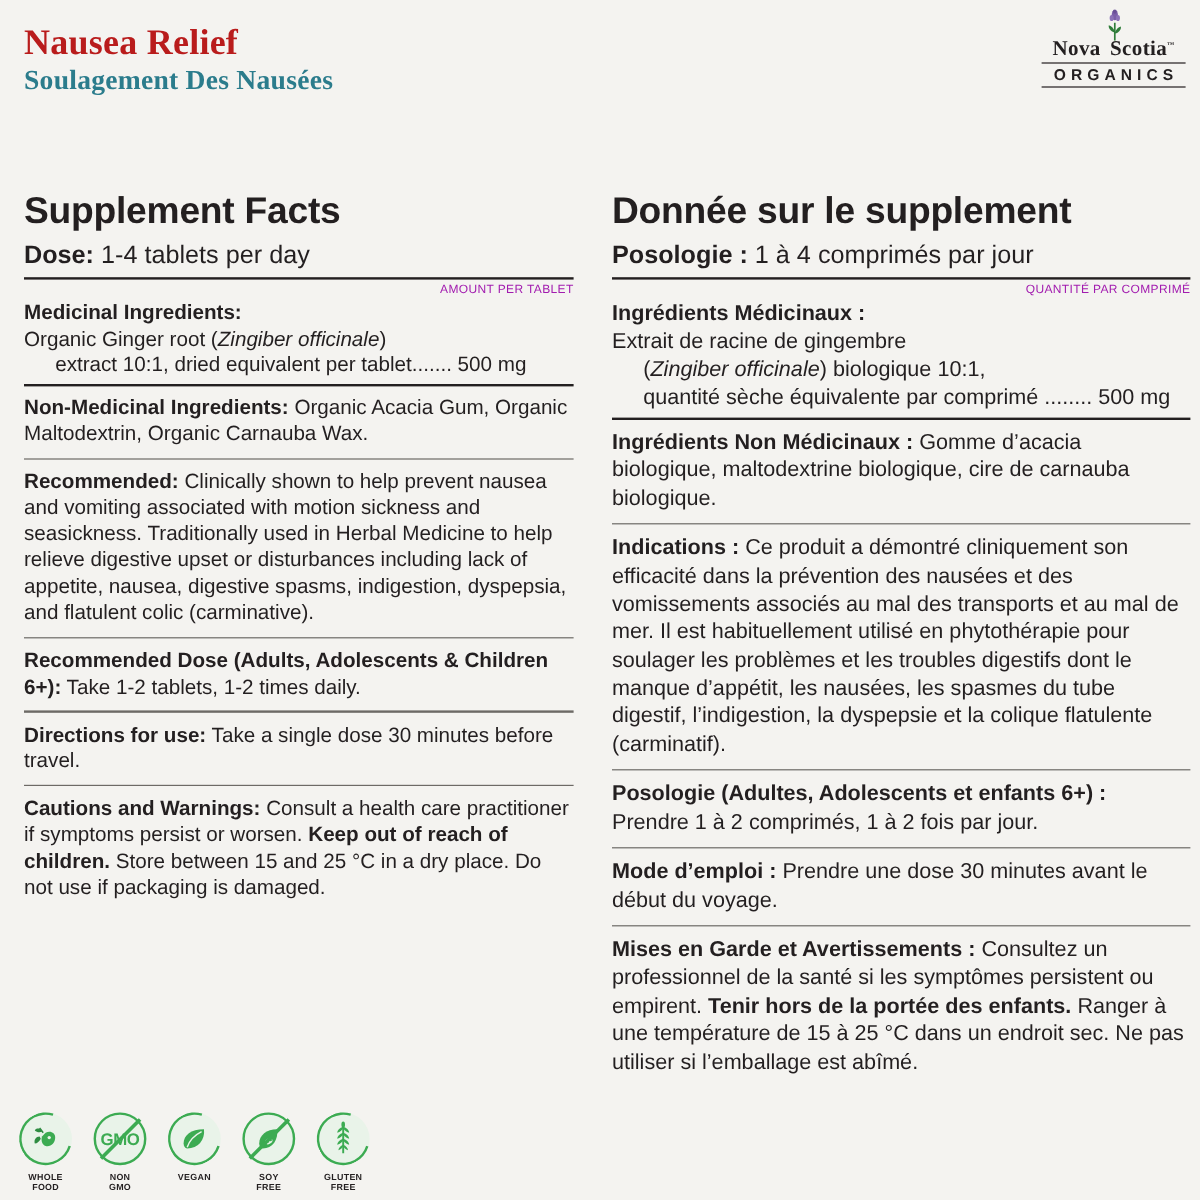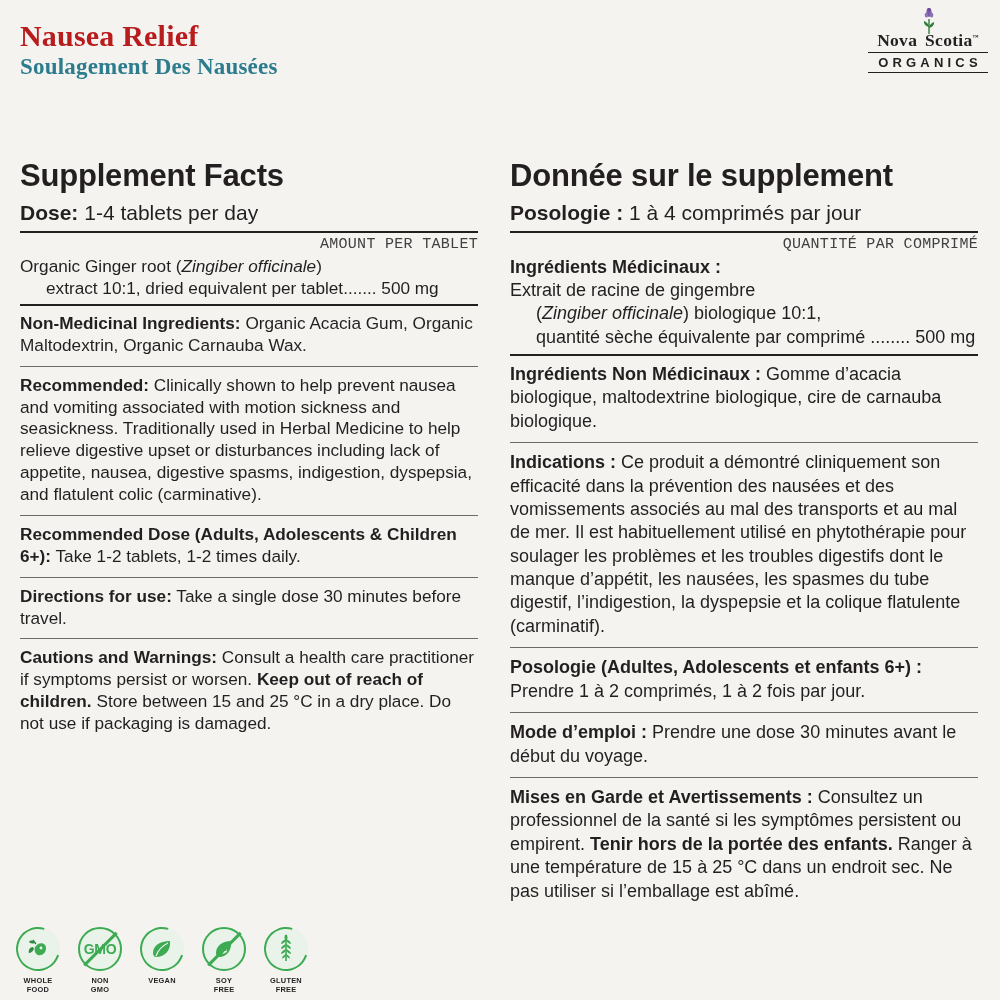--- a/index.html
+++ b/index.html
@@ -101,21 +101,21 @@
     top: 160px;
     left: 0;
     right: 0;
     display: flex;
     gap: 0;
   }
   .col {
     box-sizing: border-box;
   }
   .col-en { width: 500px; padding: 0 22px 0 20px; }
-  .col-fr { width: 500px; padding: 0 22px 0 10px; }
+  .col-fr { width: 500px; padding: 0 8px 0 10px; }
 
   .panel-title {
     font-size: 31px;
     font-weight: 700;
     line-height: 1.05;
     letter-spacing: -0.2px;
     margin: 0 0 8px 0;
   }
   .dose-line {
     font-size: 21px;
@@ -135,25 +135,24 @@
     margin: 9px 0 8px 0;
   }
   .rule-med {
     height: 1.6px;
     background: #231f20;
     margin: 5px 0 7px 0;
   }
 
   .amount-label {
     text-align: right;
-    font-size: 15px;
+    font-size: 10px;
     letter-spacing: 0.3px;
-    color: #404040;
+    color: #a21caf;
     margin-bottom: 3px;
-    font-family: Liberation Mono, monospace;
   }
 
   .block { margin: 0; }
   .block p {
     margin: 0;
     font-size: 17.2px;
     line-height: 1.27;
   }
   .col-fr .block p { font-size: 18px; line-height: 1.3; }
 
@@ -254,20 +253,21 @@
   <div class="col col-en">
     <div class="panel-title">Supplement Facts</div>
     <div class="dose-line">
       <b>Dose:</b>
       <span>1-4 tablets per day</span>
     </div>
     <div class="rule-thick"></div>
     <div class="amount-label">AMOUNT PER TABLET</div>
 
     <div class="block">
+      <p><b>Medicinal Ingredients:</b></p>
       <p>
         <span>Organic Ginger root (</span><i>Zingiber officinale</i><span>)</span>
       </p>
       <p>
           <span class="indent">extract 10:1, dried equivalent per tablet....... 500 mg</span>
         </p>
     </div>
 
     <div class="rule-med"></div>
 

